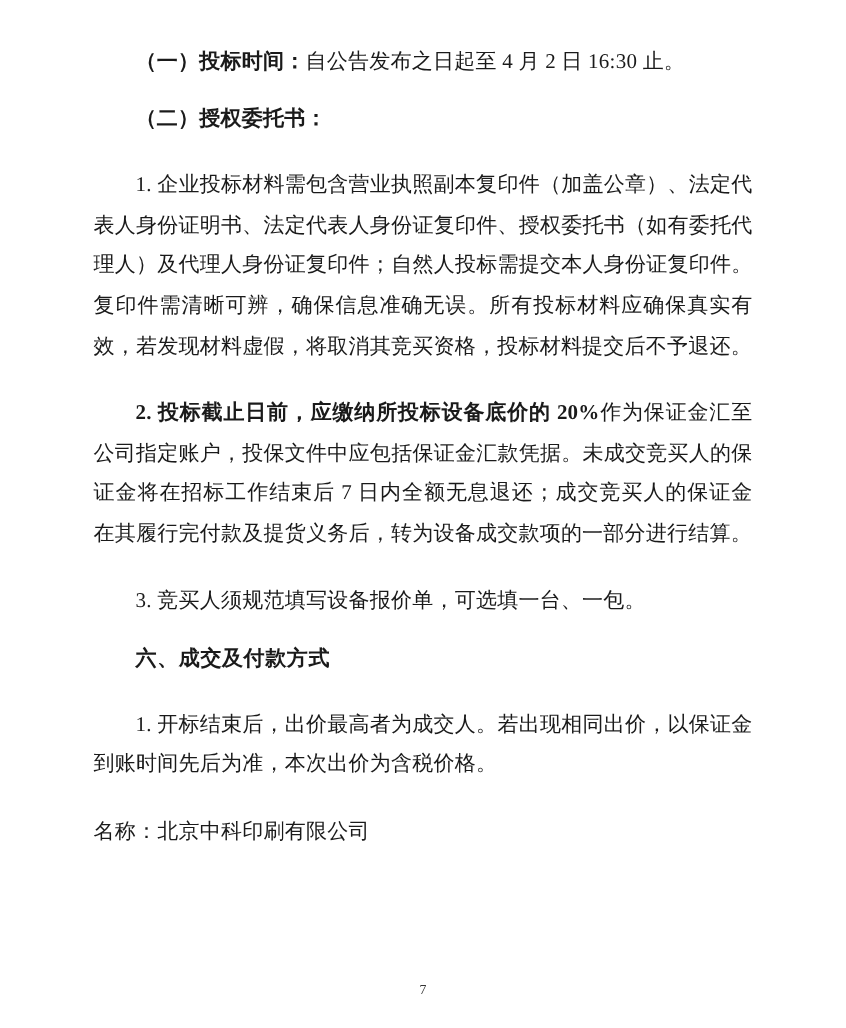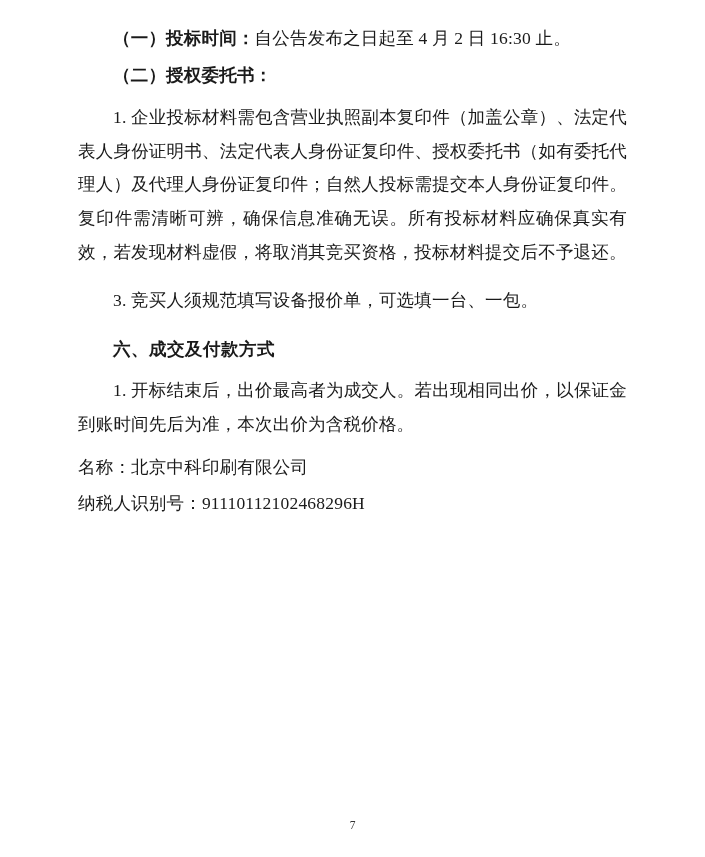--- a/index.html
+++ b/index.html
@@ -19,21 +19,21 @@
     width: 705px;
     height: 857px;
     box-sizing: border-box;
     padding: 22px 78px 0 78px;
   }
   .para {
     font-size: 17.5px;
     line-height: 1.92;
     text-align: justify;
     text-justify: inter-ideograph;
-    margin: 0 0 3px 0;
+    margin: 13px 0 3px 0;
     letter-spacing: 0.2px;
   }
   .indent {
     text-indent: 2em;
   }
   .bold {
     font-weight: bold;
   }
   .heading {
     font-size: 17.5px;
@@ -68,35 +68,35 @@
   <p class="para indent"><span class="inline-bold">（一）投标时间：</span><span>自公告发布之日起至 4 月 2 日 16:30 止。</span></p>
 
   <p class="para indent bold">（二）授权委托书：</p>
 
   <div class="gap-sm"></div>
 
   <p class="para indent">1. 企业投标材料需包含营业执照副本复印件（加盖公章）、法定代表人身份证明书、法定代表人身份证复印件、授权委托书（如有委托代理人）及代理人身份证复印件；自然人投标需提交本人身份证复印件。复印件需清晰可辨，确保信息准确无误。所有投标材料应确保真实有效，若发现材料虚假，将取消其竞买资格，投标材料提交后不予退还。</p>
 
   <div class="gap-sm"></div>
 
+  <p class="para indent"><span class="inline-bold">2. 投标截止日前，应缴纳所投标设备底价的 20%</span><span>作为保证金汇至公司指定账户，投保文件中应包括保证金汇款凭据。未成交竞买人的保证金将在招标工作结束后 7 日内全额无息退还；成交竞买人的保证金在其履行完付款及提货义务后，转为设备成交款项的一部分进行结算。</span></p>
 
   <div class="gap-sm"></div>
 
   <p class="para indent">3. 竞买人须规范填写设备报价单，可选填一台、一包。</p>
 
   <div class="gap-md"></div>
 
   <p class="heading">六、成交及付款方式</p>
 
   <div class="gap-sm"></div>
 
   <p class="para indent">1. 开标结束后，出价最高者为成交人。若出现相同出价，以保证金到账时间先后为准，本次出价为含税价格。</p>
 
   <div class="gap-sm"></div>
 
 
   <p class="para noindent">名称：北京中科印刷有限公司</p>
 
-  <p class="para noindent">纳税人识别号：91110112102468296H</p>
 
   <div class="footer">7</div>
 
 </div>
 
 </body></html>

